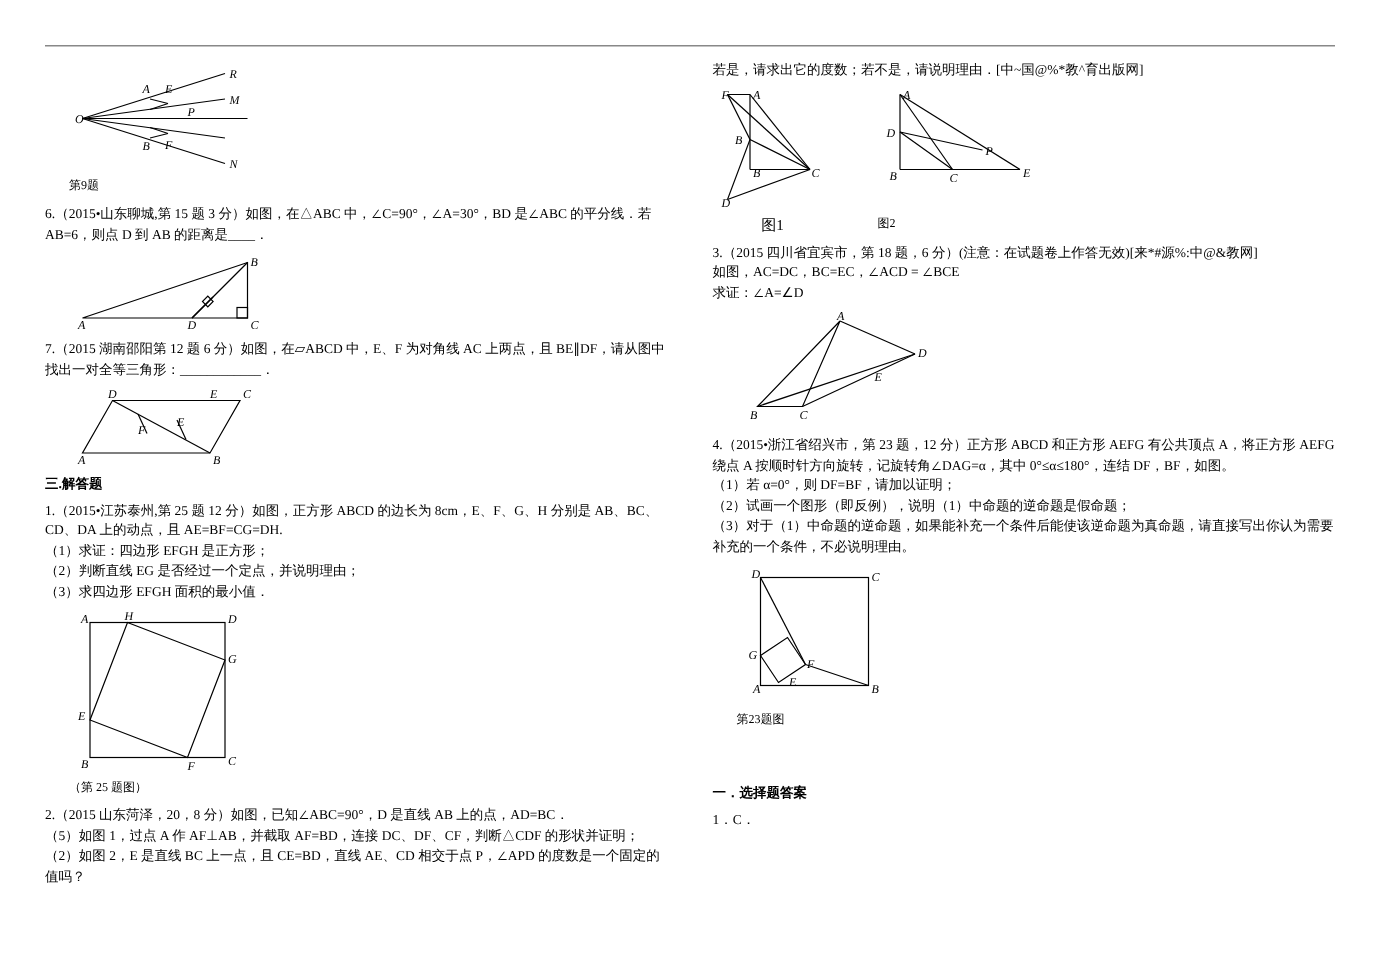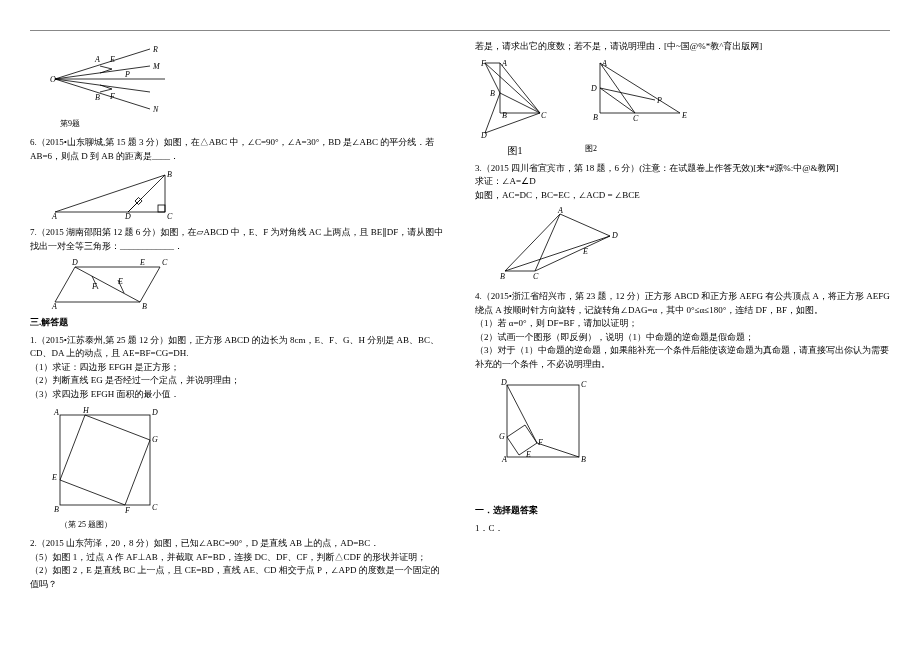--- a/index.html
+++ b/index.html
@@ -25,21 +25,21 @@
     top: 30px;
     left: 30px;
     right: 30px;
     border-top: 1px solid #888;
   }
   .q { margin-bottom: 4px; break-inside: avoid-column; }
   .fig {
     display: block;
     margin: 4px 0 4px 20px;
   }
-  .caption { font-size: 8px; margin-left: 30px; margin-bottom: 6px; }
+  .caption { font-size: 8px; margin-left: 16px; margin-bottom: 6px; }
   .subq { margin-left: 0; }
   .section { font-weight: bold; margin-bottom: 4px; }
   svg { display: block; }
   .col-break { break-before: column; }
 </style>
 </head>
 <body>
 
 <div class="hr"></div>
 
@@ -196,22 +196,22 @@
         <text x="72" y="45">P</text>
         <text x="97" y="60">E</text>
       </g>
     </svg>
     <div style="font-size:8px;">图2</div>
   </div>
 </div>
 
 <div class="q">
   <div>3.（2015 四川省宜宾市，第 18 题，6 分）(注意：在试题卷上作答无效)[来*#源%:中@&amp;教网]</div>
+  <div>如图，AC=DC，BC=EC，∠ACD = ∠BCE</div>
   <div>求证：∠A=∠D</div>
-  <div>如图，AC=DC，BC=EC，∠ACD = ∠BCE</div>
 </div>
 
 <div class="q">
   <svg class="fig" width="130" height="80" viewBox="0 0 130 80">
     <g stroke="#000" stroke-width="0.8" fill="none">
       <polygon points="10,65 40,65 65,8"></polygon>
       <line x1="10" y1="65" x2="115" y2="30"></line>
       <line x1="40" y1="65" x2="115" y2="30"></line>
       <line x1="65" y1="8" x2="115" y2="30"></line>
     </g>
@@ -243,20 +243,21 @@
     <g font-size="8" font-style="italic" fill="#000">
       <text x="6" y="10">D</text>
       <text x="86" y="12">C</text>
       <text x="4" y="64">G</text>
       <text x="7" y="87">A</text>
       <text x="31" y="82">E</text>
       <text x="43" y="70">F</text>
       <text x="86" y="87">B</text>
     </g>
   </svg>
+  <div class="caption">第23题图</div>
 </div>
 
 <div style="height:30px;"></div>
 
 <div class="section">一．选择题答案</div>
 <div class="q">1．C．</div>
 
 </div>
 
 </body></html>

